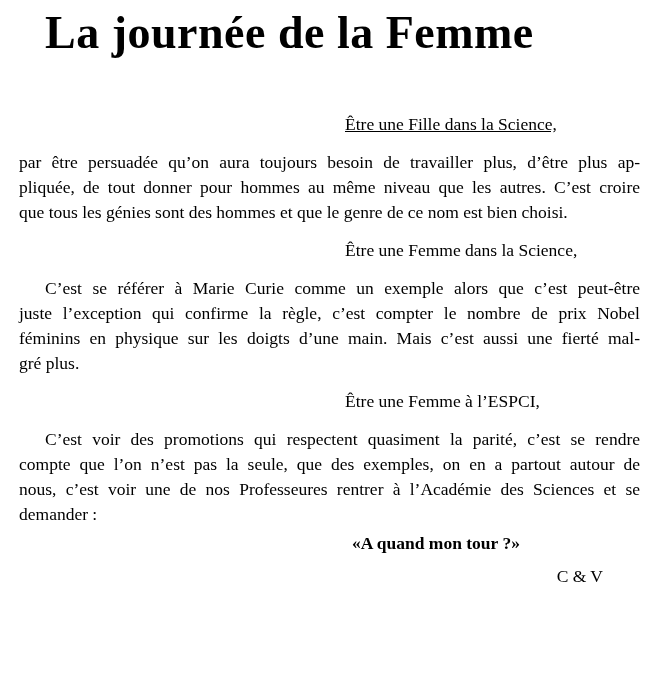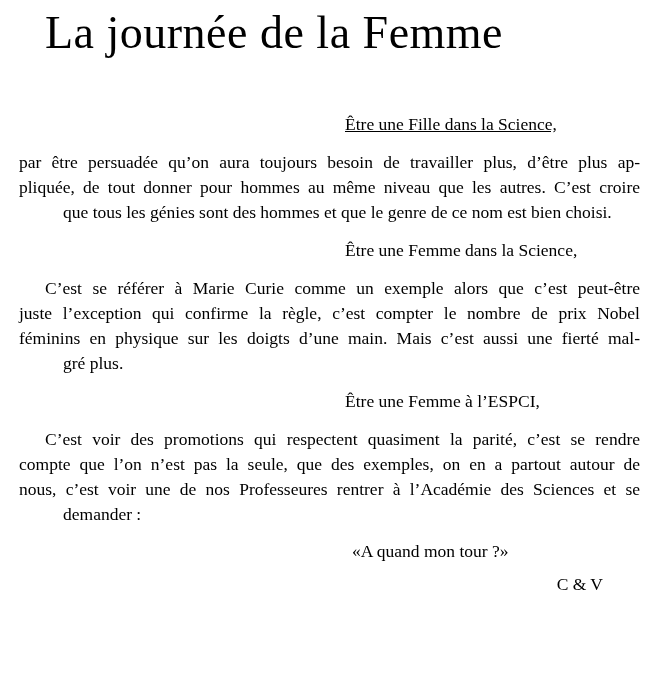--- a/index.html
+++ b/index.html
@@ -16,21 +16,21 @@
     background: #ffffff;
     color: #000000;
     font-family: "Liberation Serif", "DejaVu Serif", serif;
     font-size: 17.5px;
     line-height: 25px;
     overflow: hidden;
   }
   .title {
     font-size: 46px;
     line-height: 50px;
-    font-weight: normal;
+    font-weight: bold;
     margin: 0 0 0 26px;
     letter-spacing: 0.5px;
     white-space: nowrap;
   }
   .interlude {
     margin: 13px 0;
     padding-left: 326px;
     white-space: nowrap;
   }
   .interlude.first {
@@ -42,26 +42,26 @@
   }
   .pline {
     text-align: justify;
     text-align-last: justify;
   }
   .pline.first {
     text-indent: 26px;
   }
   .pline.last {
     text-align-last: left;
-    margin-left: 44px;
   }
   .quote {
-    margin-top: 12px;
+    margin-top: 4px;
     padding-left: 333px;
     white-space: nowrap;
+    font-weight: bold;
   }
   .signature {
     margin-top: 8px;
     text-align: right;
     padding-right: 37px;
     white-space: nowrap;
   }
 </style>
 </head>
 <body>

